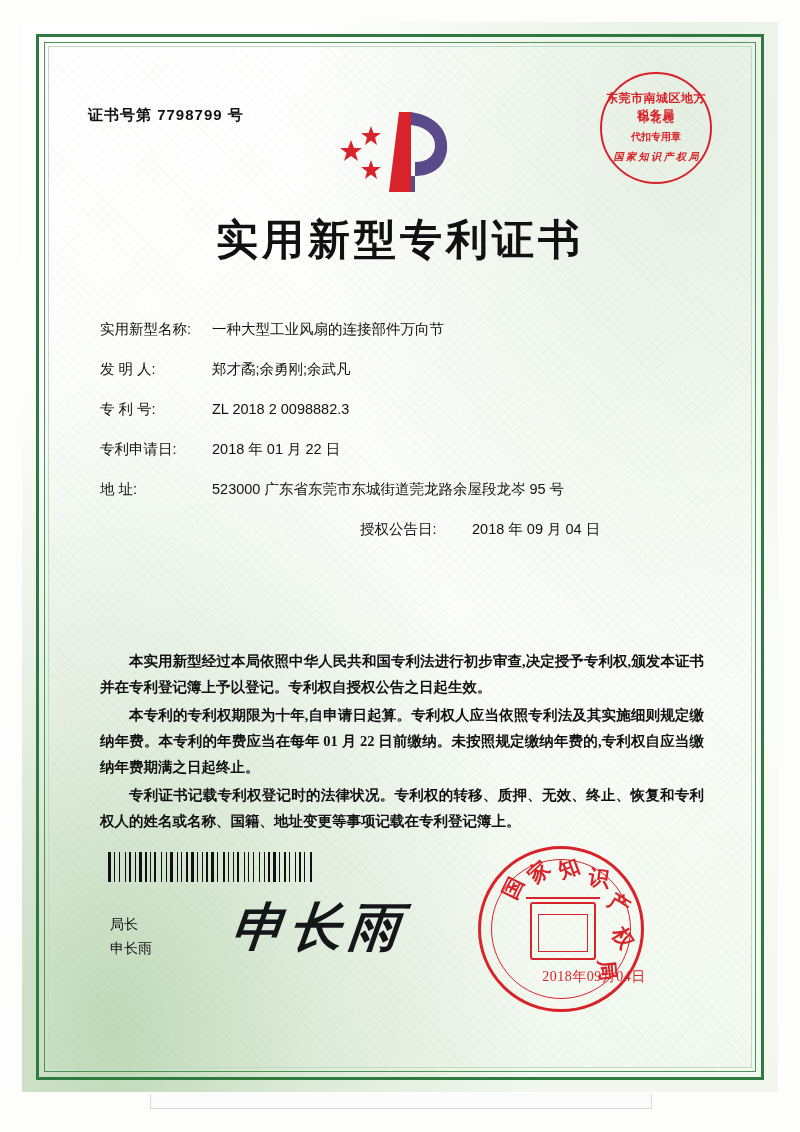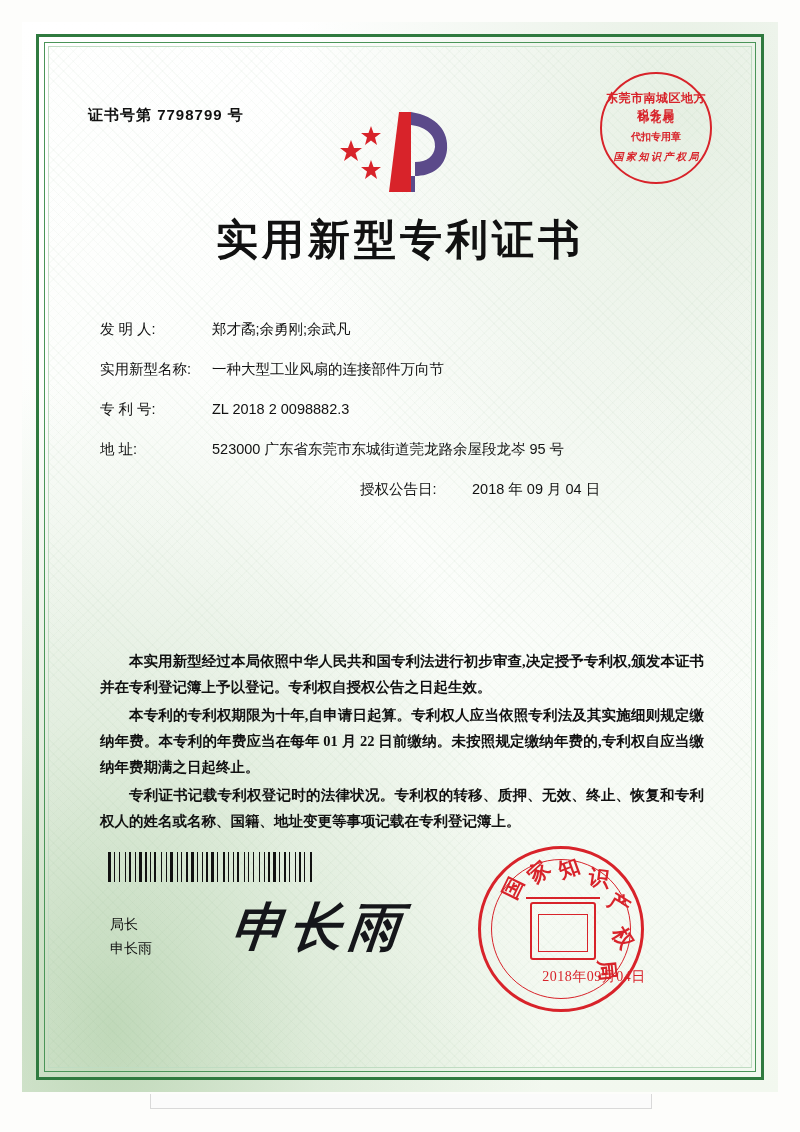--- a/index.html
+++ b/index.html
@@ -325,34 +325,38 @@
     <div class="stamp-txt stamp-top-l2">印 花 税</div>
     <div class="stamp-txt stamp-top-l3">代扣专用章</div>
     <div class="stamp-txt stamp-top-l4">国 家 知 识 产 权 局</div>
   </div>
 
   <div class="title">实用新型专利证书</div>
 
   <div class="fields">
 
     <div class="frow">
+      <div class="flabel">实用新型名称:</div>
+      <div class="fval">一种大型工业风扇的连接部件万向节</div>
+    </div>
+
+    <div class="frow">
       <div class="flabel">发 明 人:</div>
       <div class="fval">郑才矞;余勇刚;余武凡</div>
-    </div>
-
-    <div class="frow">
-      <div class="flabel">实用新型名称:</div>
-      <div class="fval">一种大型工业风扇的连接部件万向节</div>
     </div>
 
     <div class="frow">
       <div class="flabel">专 利 号:</div>
       <div class="fval">ZL 2018 2 0098882.3</div>
     </div>
 
+    <div class="frow">
+      <div class="flabel">专利申请日:</div>
+      <div class="fval">2018 年 01 月 22 日</div>
+    </div>
 
 
     <div class="frow">
       <div class="flabel">地 址:</div>
       <div class="fval">523000 广东省东莞市东城街道莞龙路余屋段龙岑 95 号</div>
     </div>
 
     <div class="pub-row">
       <div class="pub-left">
         <div class="flabel">授权公告日:</div>

